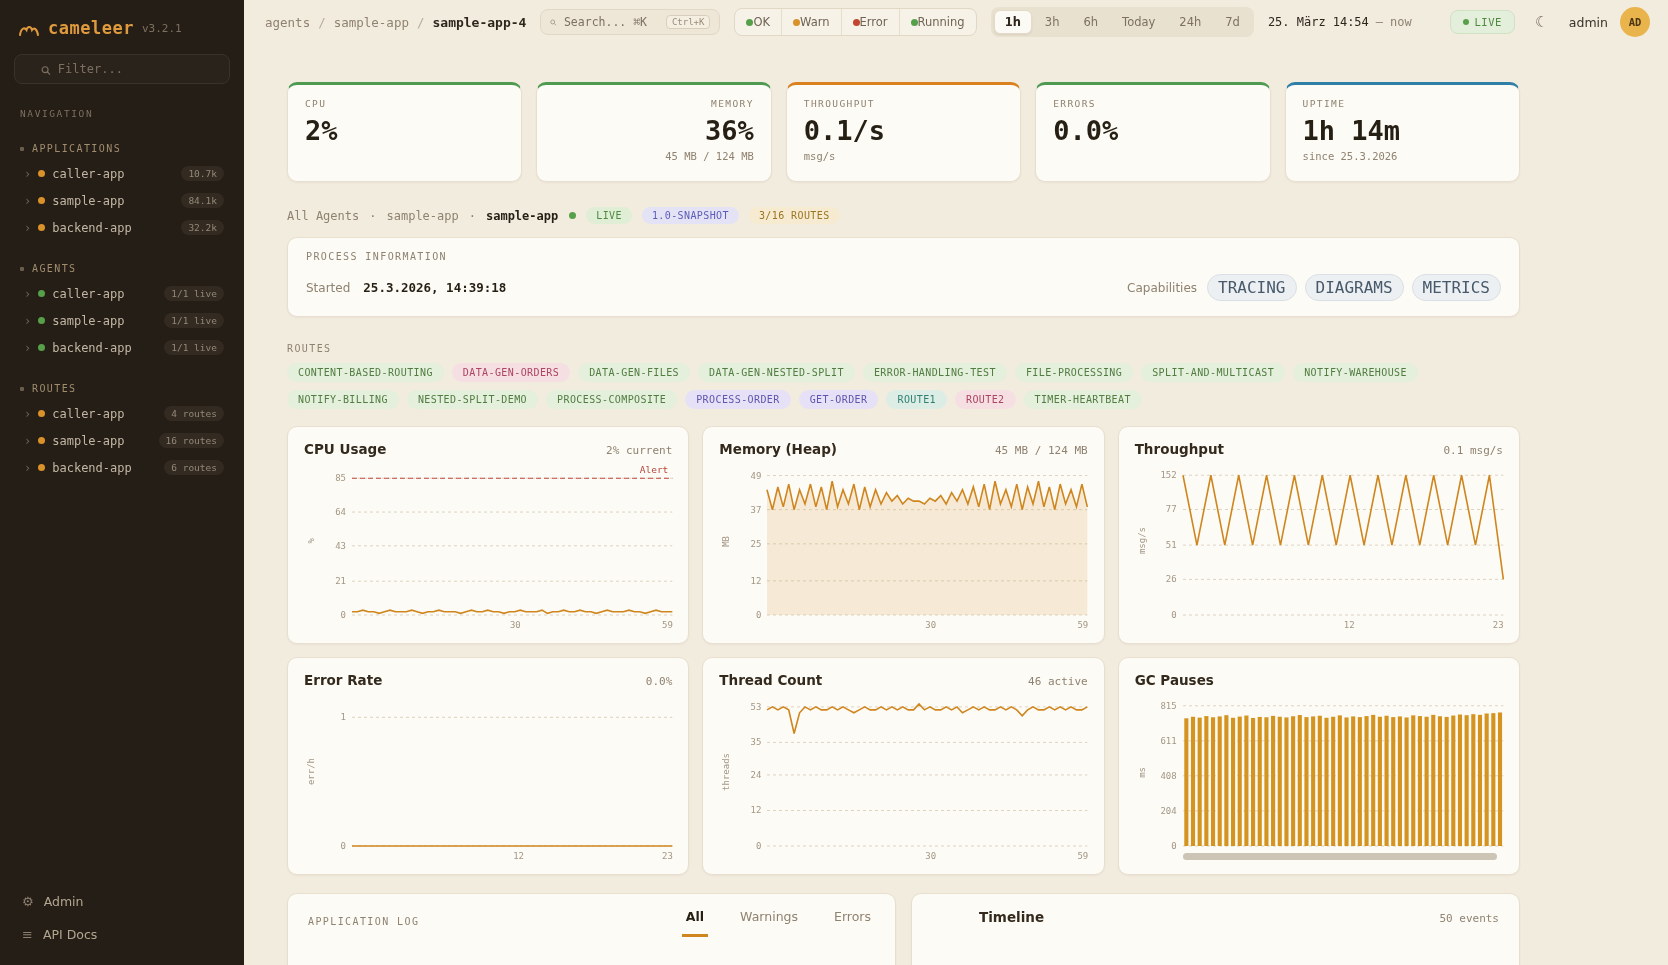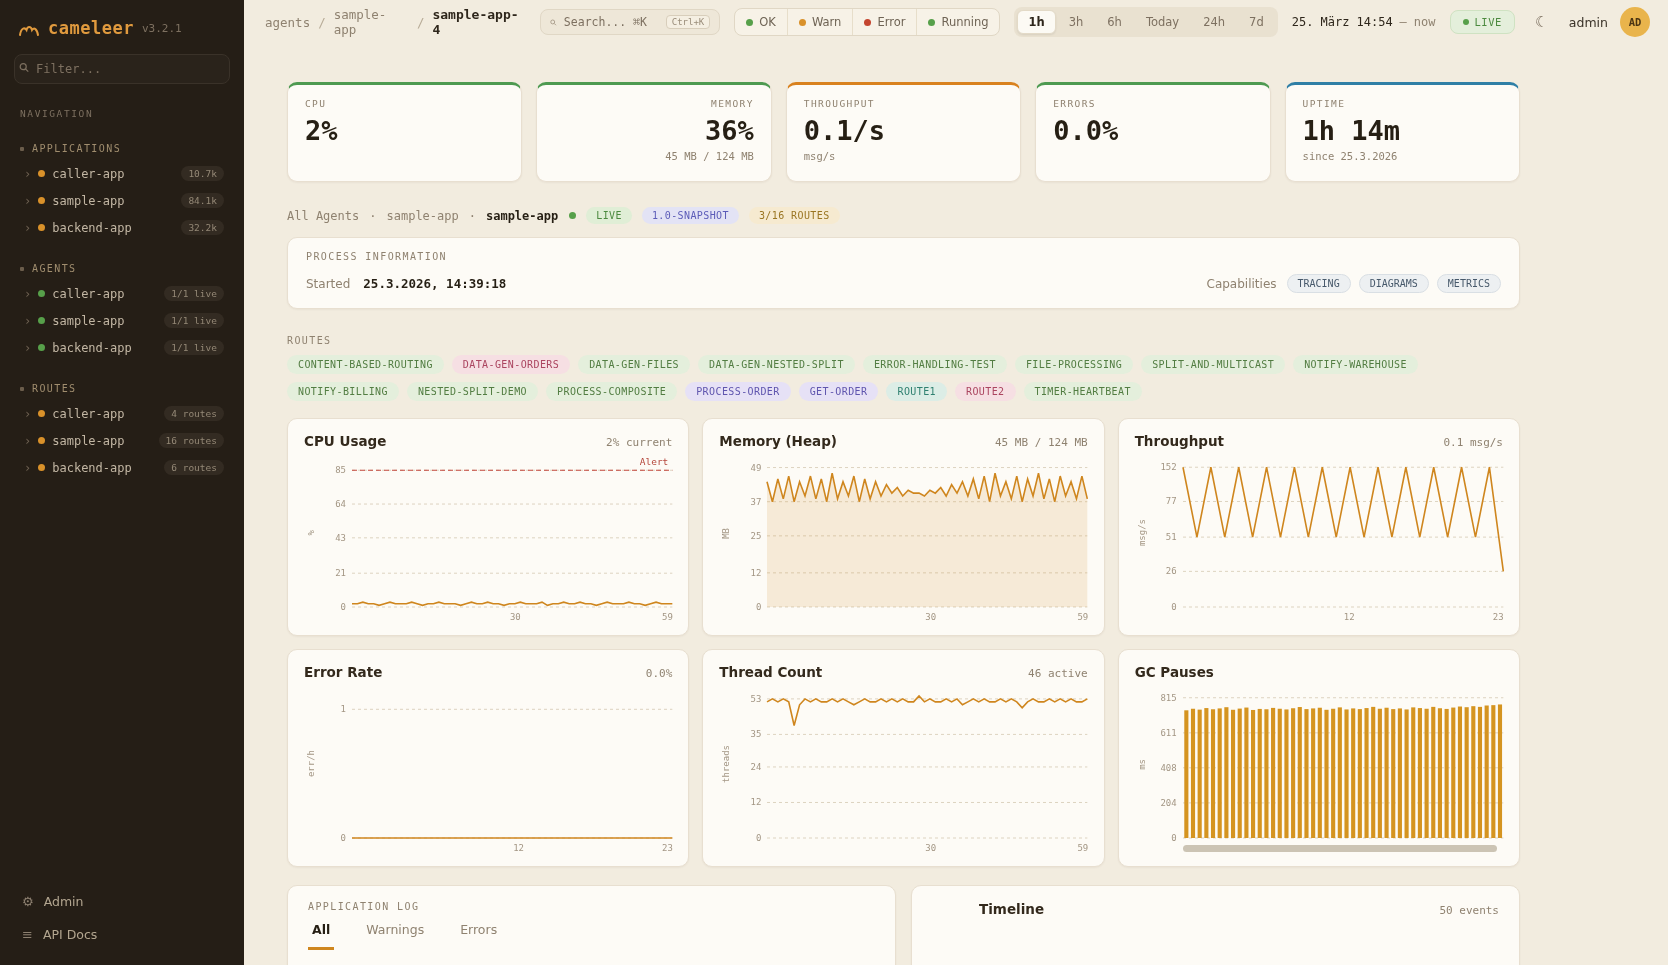--- a/index.html
+++ b/index.html
@@ -4,21 +4,21 @@
 <style>
   * { margin:0; padding:0; box-sizing:border-box; }
   html,body { width:1668px; height:965px; overflow:hidden; }
   body { display:flex; font-family:"DejaVu Sans",sans-serif; background:#f2ecdf; color:#2b241c; }
 
   
   .sidebar { width:244px; min-width:244px; height:100%; background:#251e16; display:flex; flex-direction:column; padding:16px 14px 14px; }
   .logo-row { display:flex; align-items:center; gap:8px; padding:2px 4px 16px; }
   .logo-name { color:#e09a3e; font-family:"DejaVu Sans Mono",monospace; font-size:17px; font-weight:bold; letter-spacing:.5px; }
   .logo-ver { color:#7d7060; font-size:11px; font-family:"DejaVu Sans Mono",monospace; }
-  .filter-box { display:flex; align-items:flex-start; gap:7px; border:1px solid #3a3229; border-radius:8px; padding:7px 4px; background:#2a231b; }
+  .filter-box { display:flex; align-items:flex-end; gap:7px; border:1px solid #3a3229; border-radius:8px; padding:7px 26px; background:#2a231b; }
   .filter-box input { background:transparent; border:none; outline:none; color:#cfc4b2; font-size:12px; width:100%; font-family:"DejaVu Sans Mono",monospace; }
   input::placeholder { color:#7d7060; }
   .nav-label { margin:24px 6px 2px; font-size:9.5px; letter-spacing:1.6px; color:#7d7060; font-family:"DejaVu Sans Mono",monospace; }
   .nav-section { margin-top:18px; }
   .nav-section-title { display:flex; align-items:center; gap:8px; padding:4px 6px 6px; color:#a08d6e; font-size:10px; letter-spacing:1.4px; font-family:"DejaVu Sans Mono",monospace; }
   .sec-dot { width:4px; height:4px; border-radius:1px; background:#6b5d4b; }
   .nav-item { display:flex; align-items:center; gap:7px; padding:6px 6px 6px 10px; border-radius:6px; cursor:pointer; color:#c3b7a4; font-family:"DejaVu Sans Mono",monospace; font-size:12px; }
   .chev { color:#6f6252; font-size:12px; line-height:1; }
   .item-dot { width:7px; height:7px; border-radius:50%; flex:none; }
   .item-count { margin-left:auto; font-size:9.5px; color:#948876; background:#332b22; padding:2px 7px; border-radius:999px; }
@@ -30,21 +30,21 @@
   .main { flex:1; display:flex; flex-direction:column; height:100%; overflow:hidden; }
   .topbar { height:44px; display:flex; align-items:center; gap:14px; padding:0 18px 0 21px; flex:none; }
   .breadcrumb { display:flex; gap:8px; align-items:center; font-family:"DejaVu Sans Mono",monospace; font-size:12.5px; color:#8f8270; }
   .crumb { cursor:pointer; }
   .crumb.current { color:#2e261b; font-weight:bold; font-size:13px; }
   .crumb-sep { color:#b7ab97; }
   .search-pill { display:flex; align-items:center; gap:7px; background:#eee7d8; border:1px solid #e0d7c5; border-radius:8px; padding:5px 9px; width:180px; }
   .search-pill input { background:transparent; border:none; outline:none; font-size:11.5px; color:#6f6252; width:100%; font-family:"DejaVu Sans Mono",monospace; }
   .kbd { font-size:9px; color:#9a8d7a; border:1px solid #d8cebb; border-radius:4px; padding:1px 5px; background:#f5efe2; font-family:"DejaVu Sans Mono",monospace; white-space:nowrap; }
   .status-filters { display:flex; align-items:center; border:1px solid #e0d7c5; border-radius:8px; background:#f7f2e7; overflow:hidden; }
-  .sf-item { display:flex; align-items:center; gap:6px; padding:6px 11px; font-size:11.5px; color:#6f6455; cursor:pointer; }
+  .sf-item { display:flex; align-items:center; padding:6px 11px; font-size:11.5px; color:#6f6455; cursor:pointer; }
   .sf-item + .sf-item { border-left:1px solid #e7deca; }
   .sf-dot { width:7px; height:7px; border-radius:50%; }
   .time-group { display:flex; align-items:center; background:#e9e1d0; border-radius:8px; padding:3px; gap:2px; }
   .tg-btn { border:1px solid transparent; background:transparent; padding:4px 10px; border-radius:6px; font-size:11.5px; color:#7d7060; cursor:pointer; font-family:"DejaVu Sans",sans-serif; }
   .tg-btn.active { background:#fcfaf4; color:#2e261b; border-color:#e3dac7; box-shadow:0 1px 2px rgba(0,0,0,.08); font-weight:bold; }
   .date-range { display:flex; gap:7px; align-items:baseline; font-family:"DejaVu Sans Mono",monospace; font-size:12px; color:#2e261b; white-space:nowrap; cursor:pointer; }
   .date-range .muted { color:#8f8270; }
   .right-group { margin-left:auto; display:flex; align-items:center; gap:12px; }
   .live-pill { display:flex; align-items:center; gap:6px; background:#e4efdb; border:1px solid #cfe2c2; color:#4c8a3f; font-family:"DejaVu Sans Mono",monospace; font-size:10.5px; padding:5px 12px; border-radius:8px; letter-spacing:.5px; cursor:pointer; }
   .live-dot { width:6px; height:6px; border-radius:50%; background:#57a04a; }
@@ -72,21 +72,21 @@
   .badge.indigo { background:#e3e3f5; color:#5c5cb8; }
   .badge.amber { background:#f6ead0; color:#9a7522; }
 
   .process-card { margin-top:13px; padding:13px 18px 15px; }
   .pc-title { font-size:10px; letter-spacing:1.4px; color:#8f8270; font-family:"DejaVu Sans Mono",monospace; }
   .pc-row { display:flex; align-items:center; margin-top:12px; }
   .pc-left { display:flex; align-items:baseline; gap:13px; }
   .pc-label { font-size:12px; color:#8f8270; }
   .pc-value { font-family:"DejaVu Sans Mono",monospace; font-size:12.5px; color:#261f14; font-weight:bold; }
   .pc-right { margin-left:auto; display:flex; align-items:center; gap:10px; }
-  .cap-badge { font-family:"DejaVu Sans Mono",monospace; font-size:10px; color:#47596b; background:#edf0f2; border:1px solid #d9dfe4; padding:3px 10px; border-radius:999px; }
+  .cap-badge { font-family:"DejaVu Sans Mono",monospace; font-size:16px; color:#47596b; background:#edf0f2; border:1px solid #d9dfe4; padding:3px 10px; border-radius:999px; }
 
   .routes-block { margin-top:26px; }
   .routes-title { font-size:10px; letter-spacing:1.4px; color:#8f8270; font-family:"DejaVu Sans Mono",monospace; margin-bottom:9px; }
   .chips { display:flex; flex-wrap:wrap; gap:8px; }
   .chip { font-family:"DejaVu Sans Mono",monospace; font-size:10px; padding:4px 11px; border-radius:999px; letter-spacing:.4px; cursor:pointer; }
   .chip.green  { background:#e4efdc; color:#527d42; }
   .chip.pink   { background:#f6dfe3; color:#ab4560; }
   .chip.purple { background:#e6e1f6; color:#5f55ae; }
   .chip.teal   { background:#dcede6; color:#2f8070; }
 
@@ -108,21 +108,21 @@
   polygon.areafill { fill:rgba(207,134,30,.14); stroke:none; }
   rect.bar { fill:#d59420; }
   .alert-label { position:absolute; right:4px; font-size:9.5px; color:#b5473c; font-family:"DejaVu Sans Mono",monospace; }
   .xticks { position:relative; height:15px; margin-left:48px; margin-top:3px; }
   .xtick { position:absolute; transform:translateX(-50%); font-size:9px; color:#a39684; font-family:"DejaVu Sans Mono",monospace; top:2px; }
   .axis-strip { position:absolute; left:0; right:6px; top:4px; height:7px; background:#ccc4b4; border-radius:4px; }
 
   
   .bottom-row { display:grid; grid-template-columns:1fr 1fr; gap:15px; margin-top:18px; }
   .log-card, .timeline-card { padding:15px 20px; height:230px; }
-  .log-head { display:flex; align-items:flex-start; justify-content:space-between;flex-direction:column; }
+  .log-head { display:flex; align-items:flex-end; justify-content:space-between; }
   .log-title { font-size:10px; letter-spacing:1.4px; color:#8f8270; font-family:"DejaVu Sans Mono",monospace; padding-bottom:10px; }
   .tabs { display:flex; gap:28px; }
   .tab { font-size:12.5px; color:#8f8270; padding:0 4px 10px; cursor:pointer; border-bottom:3px solid transparent; }
   .tab.active { color:#261f14; font-weight:bold; border-bottom-color:#cf861e; }
   .tl-head { display:flex; justify-content:space-between; align-items:baseline;margin-left:47px; }
   .tl-title { font-size:13.5px; font-weight:bold; color:#33291c; }
   .tl-events { font-family:"DejaVu Sans Mono",monospace; font-size:11px; color:#8f8270; }
 </style>
 </head>
 <body>

